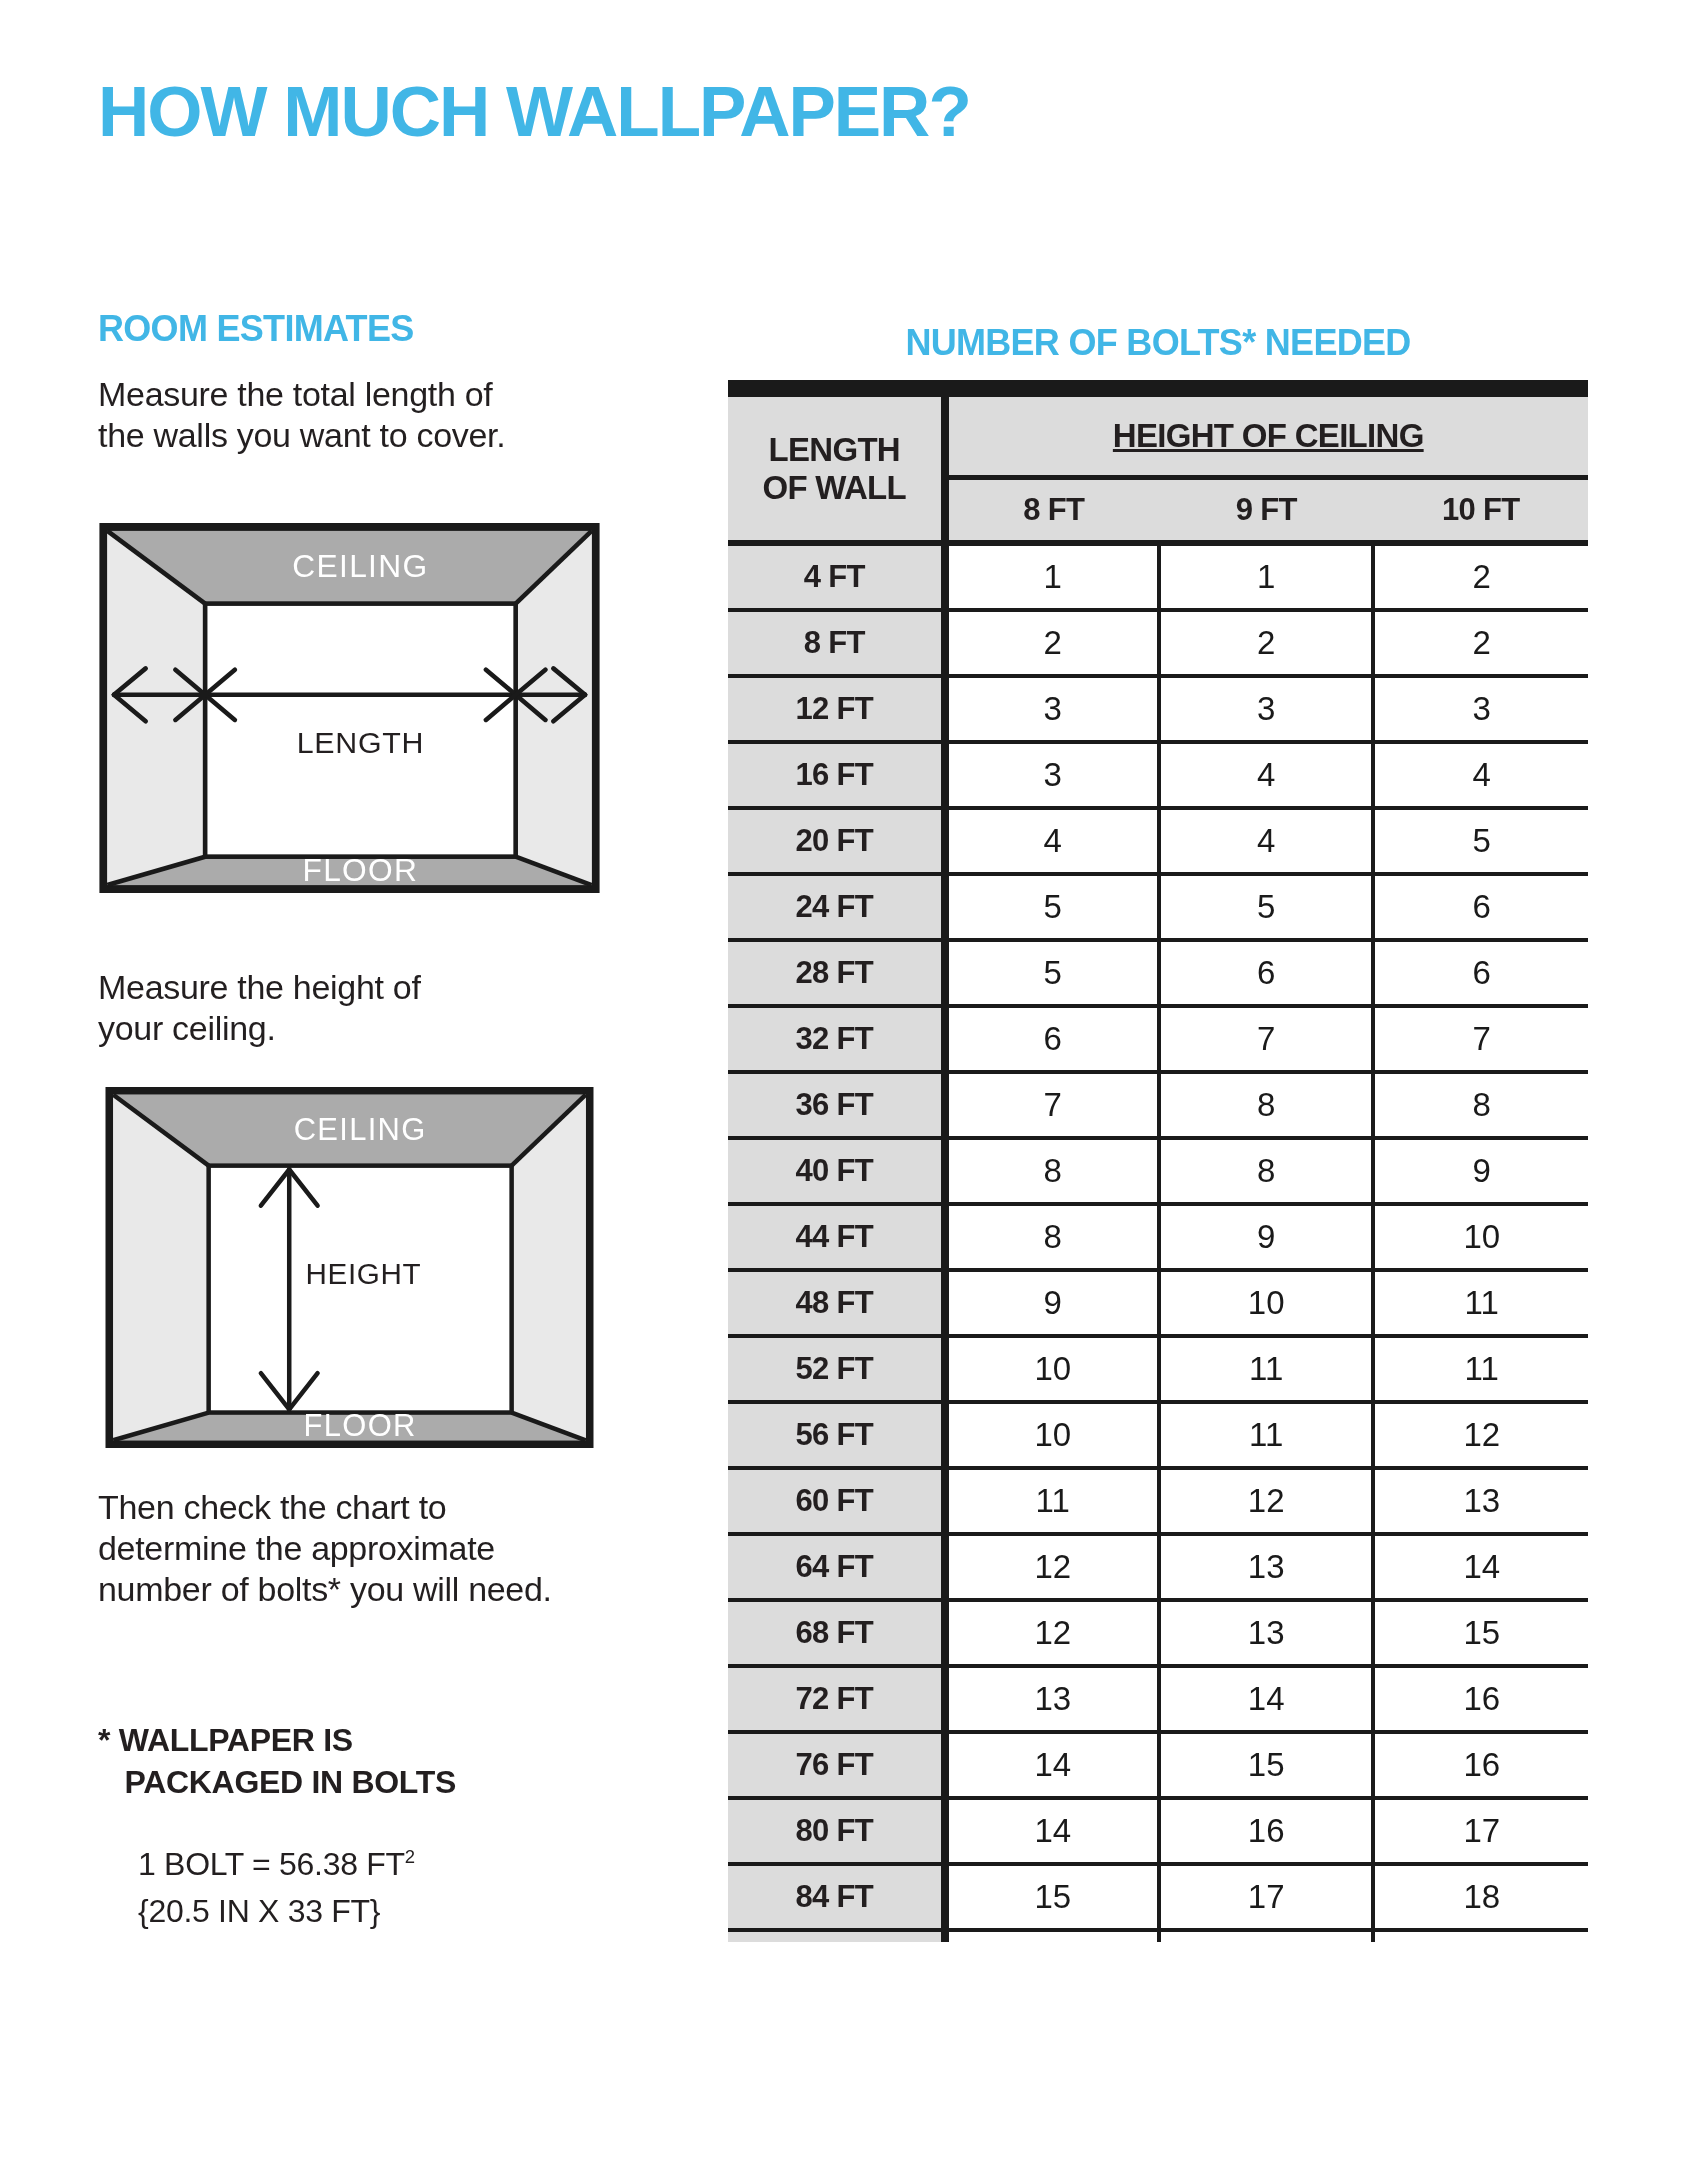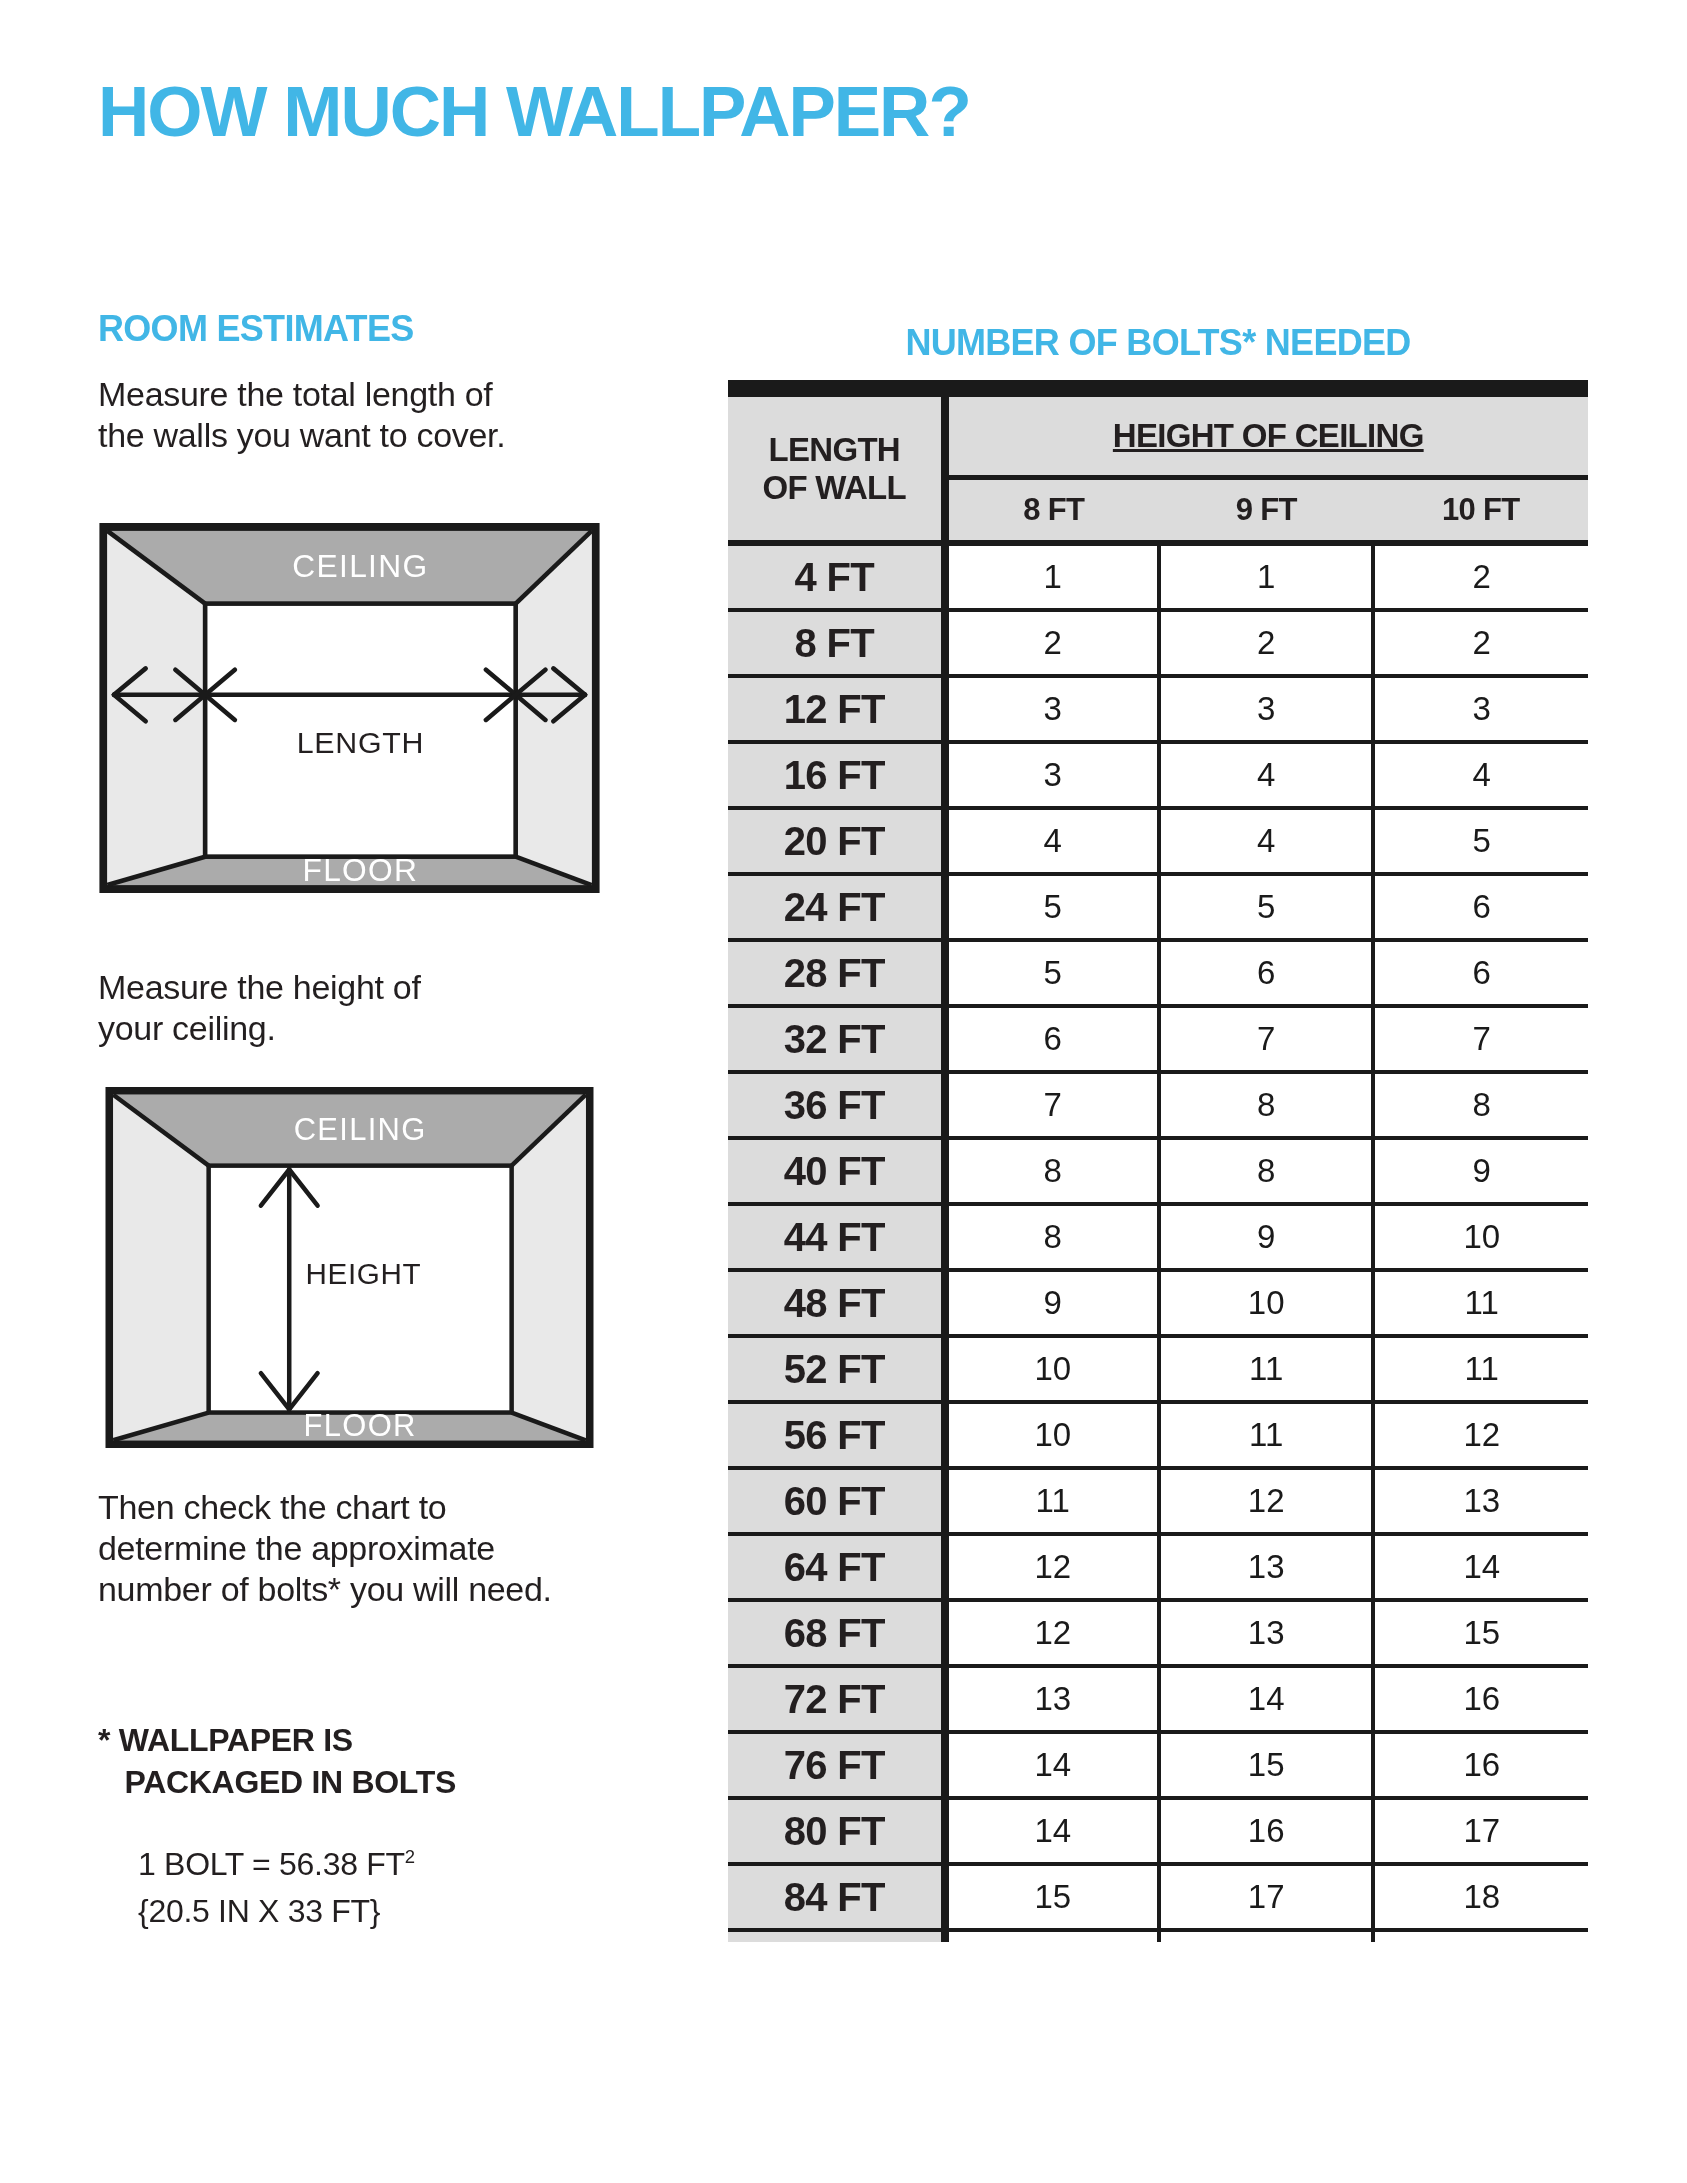--- a/index.html
+++ b/index.html
@@ -48,21 +48,21 @@
     font-size:33px;font-weight:bold;height:78px;letter-spacing:-0.7px;text-decoration:underline;
   }
   tr.hdr-row2 th{
     background:var(--hdr-gray);font-size:31px;font-weight:bold;height:60px;letter-spacing:-0.7px;
   }
   tbody td{border-top:4.6px solid var(--line);height:62px;}
   tbody tr:first-child td{border-top:6.6px solid var(--line);}
   tbody tr:last-child td{border-bottom:6.6px solid var(--line);}
   td.label{
     background:var(--hdr-gray);border-right:8.6px solid var(--line);
-    font-weight:bold;font-size:40px;letter-spacing:-0.7px;
+    font-weight:bold;font-size:31px;letter-spacing:-0.7px;
   }
   td.val{font-size:33px;color:var(--line);}
   td.mid{border-left:4px solid var(--line);border-right:4px solid var(--line);}
   .gray-stub{position:absolute;left:0px;width:214px;height:13.2px;background:var(--hdr-gray);}
   
   .outer{fill:#fff;stroke:var(--line);stroke-width:12;}
   .ceil{fill:var(--ceil-gray);}
   .floor-p{fill:var(--ceil-gray);}
   .wall{fill:var(--wall-gray);}
   .back{fill:#fff;stroke:var(--line);stroke-width:7;}

